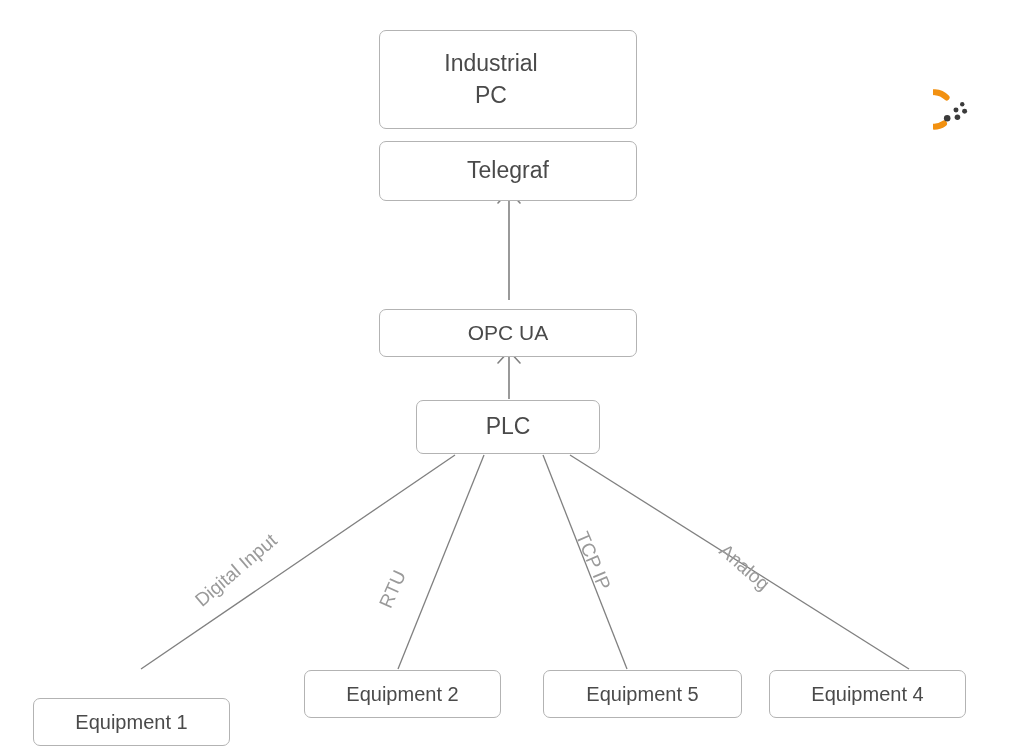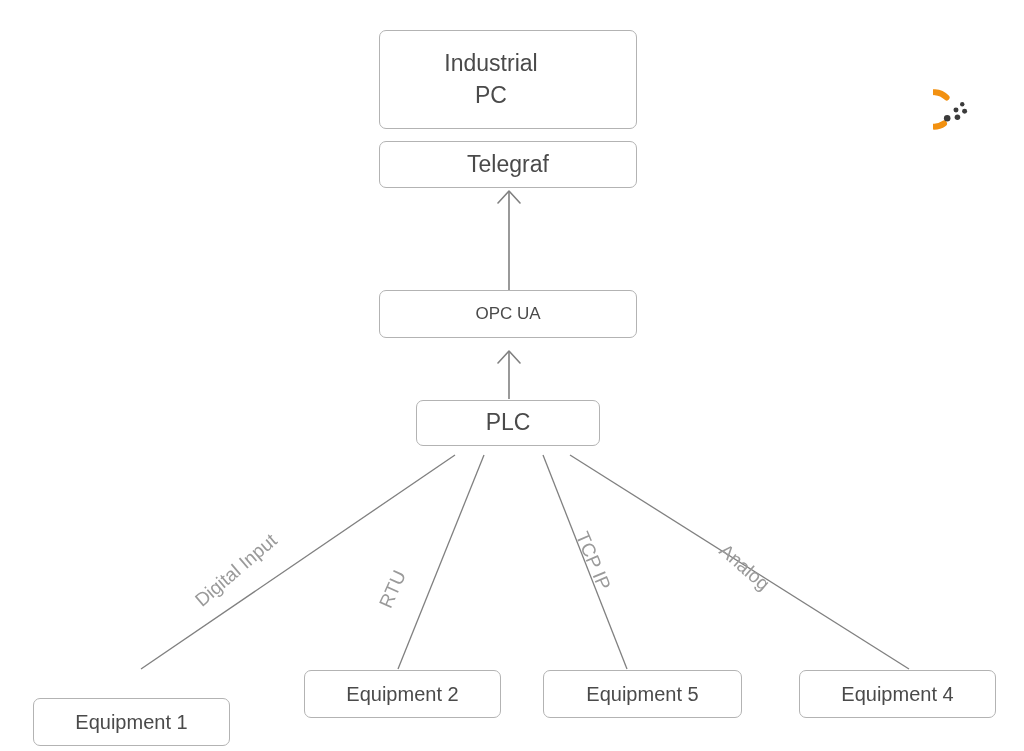--- a/index.html
+++ b/index.html
@@ -61,48 +61,48 @@
     position: absolute;
     left: 553px;
     top: 57px;
     width: 46px;
     height: 46px;
   }
   #node-telegraf {
     left: 379px;
     top: 141px;
     width: 258px;
-    height: 47px;
+    height: 60px;
     font-size: 23px;
   }
   #node-opcua {
     left: 379px;
-    top: 290px;
+    top: 309px;
     width: 258px;
     height: 48px;
-    font-size: 17px;
+    font-size: 21px;
   }
   #node-plc {
     left: 416px;
     top: 400px;
     width: 184px;
-    height: 46px;
+    height: 54px;
     font-size: 23px;
   }
 
   
   .equipment {
     top: 670px;
     height: 48px;
     font-size: 20px;
   }
   #node-equipment-1 { left: 33px;  width: 197px; margin-top: 28px; }
   #node-equipment-2 { left: 304px; width: 197px; }
   #node-equipment-3 { left: 543px; width: 199px; }
-  #node-equipment-4 { left: 799px; width: 197px; }
+  #node-equipment-4 { left: 769px; width: 197px; }
 
   
   .edge-label {
     position: absolute;
     color: #9a9a9a;
     font-family: "Liberation Sans", sans-serif;
     font-size: 19px;
     white-space: nowrap;
     transform-origin: 0 50%;
   }

